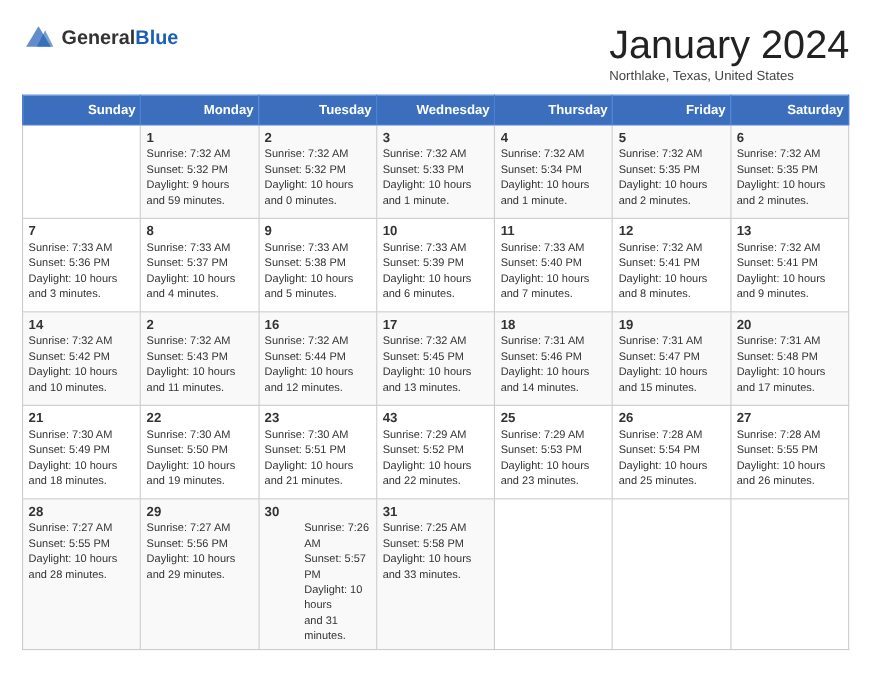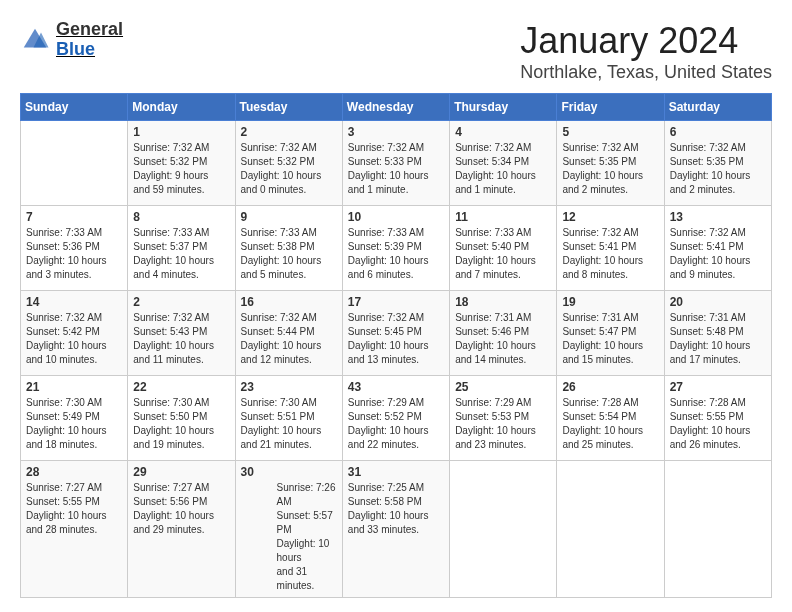--- a/index.html
+++ b/index.html
@@ -16,23 +16,22 @@
       align-items: flex-start;
       margin-bottom: 10px;
     }
     .logo {
       display: flex;
       align-items: center;
       gap: 6px;
     }
     .logo-text {
       display: flex;
-      flex-direction: column;
+      flex-direction: row;
       line-height: 1.1;
-      text-decoration: underline;
     }
     .logo-general {
       font-size: 18px;
       font-weight: bold;
       color: #333;
     }
     .logo-blue {
       font-size: 18px;
       font-weight: bold;
       color: #1a5fb4;
@@ -42,35 +41,35 @@
       height: 30px;
     }
     .title-block {
     }
     .month-title {
       font-size: 36px;
       font-weight: normal;
       color: #222;
     }
     .location {
-      font-size: 18px;
+      font-size: 12px;
       color: #444;
     }
     table {
       width: 100%;
       border-collapse: collapse;
       table-layout: fixed;
     }
     thead tr th {
       background-color: #3b6fbe;
       color: #fff;
       font-size: 12px;
       font-weight: bold;
       padding: 6px 4px;
-      text-align: left;
+      text-align: right;
       border: 1px solid #4a7fd4;
     }
     tbody tr td {
       vertical-align: top;
       border: 1px solid #ccc;
       padding: 4px 5px;
       font-size: 10px;
       color: #333;
       height: 85px;
       background: #fff;

